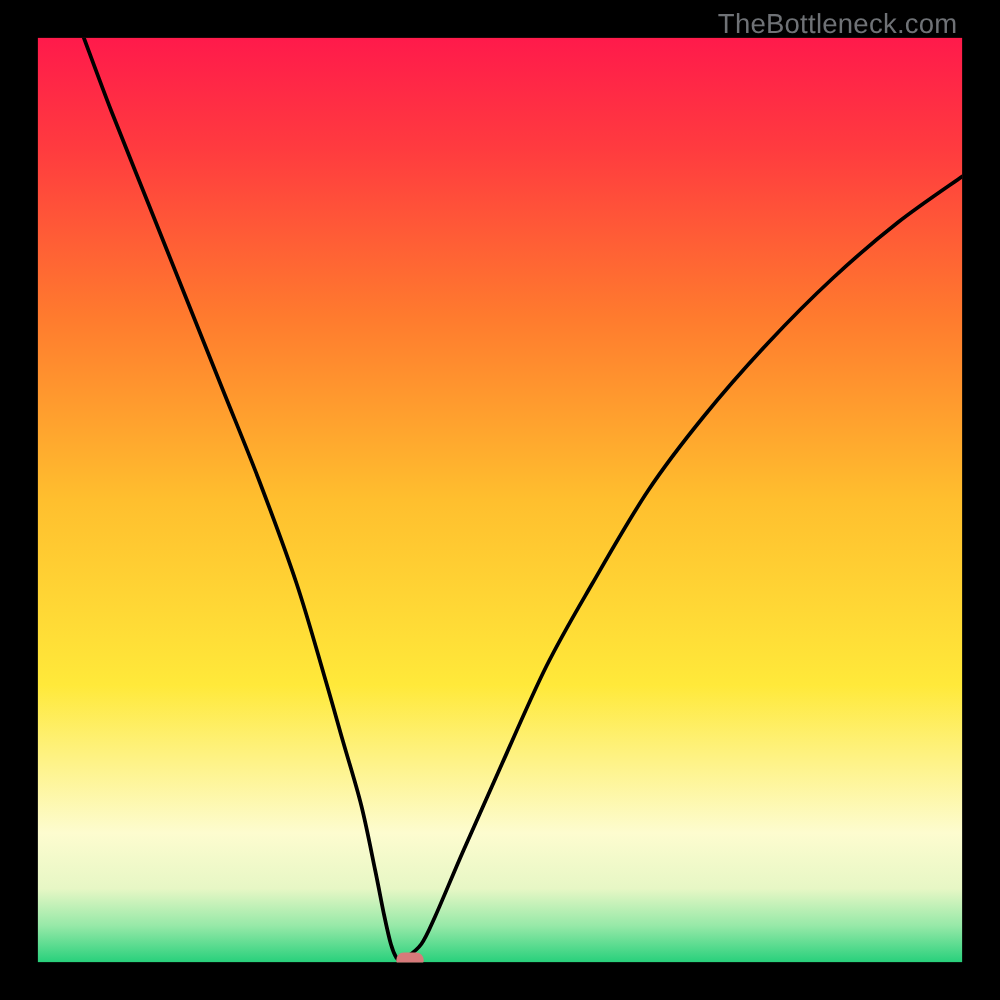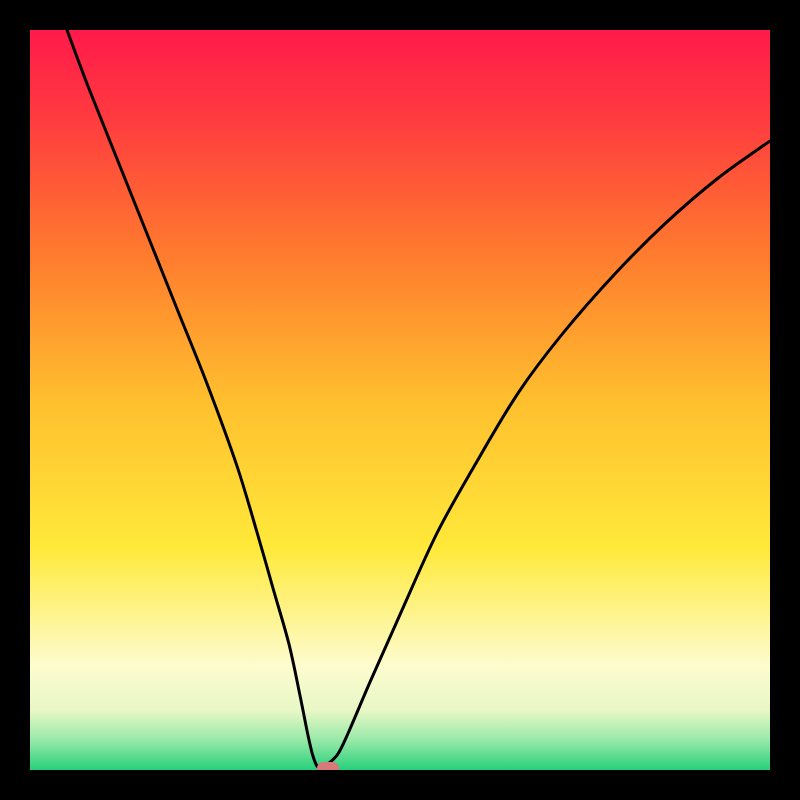--- a/index.html
+++ b/index.html
@@ -44,20 +44,21 @@
     border-radius: 6px;
     background: #d77a7a;
     transform: translate(-50%, -50%);
   }
 </style>
 </head>
 <body>
 
 <div class="frame">
 
+  <div class="attribution">TheBottleneck.com</div>
 
   <div class="plot">
     <svg class="curve" id="chart-svg" viewBox="0 0 740 740" preserveAspectRatio="none">
         <defs>
           <linearGradient id="bg-grad" x1="0" y1="0" x2="0" y2="1">
             <stop offset="0.0%" stop-color="#ff1a4b"></stop>
             <stop offset="12.0%" stop-color="#ff3b3f"></stop>
             <stop offset="30.0%" stop-color="#ff7a2e"></stop>
             <stop offset="50.0%" stop-color="#ffbf2e"></stop>
             <stop offset="70.0%" stop-color="#ffe93a"></stop>

